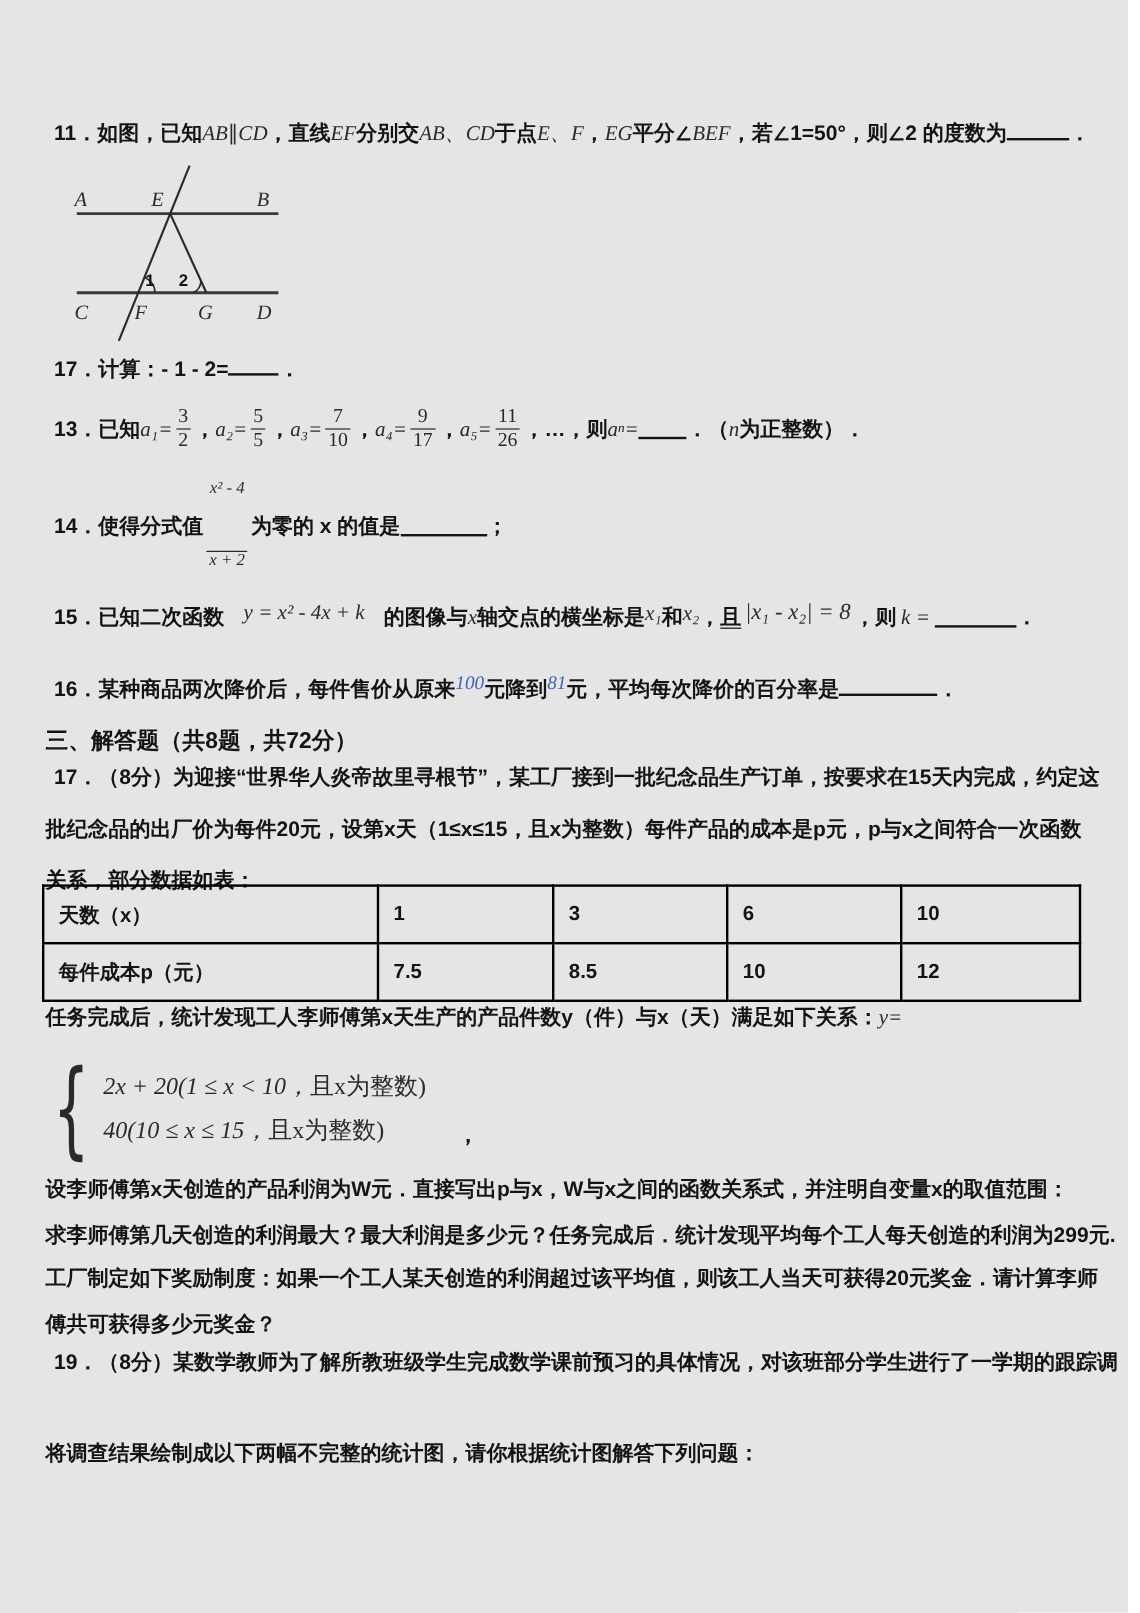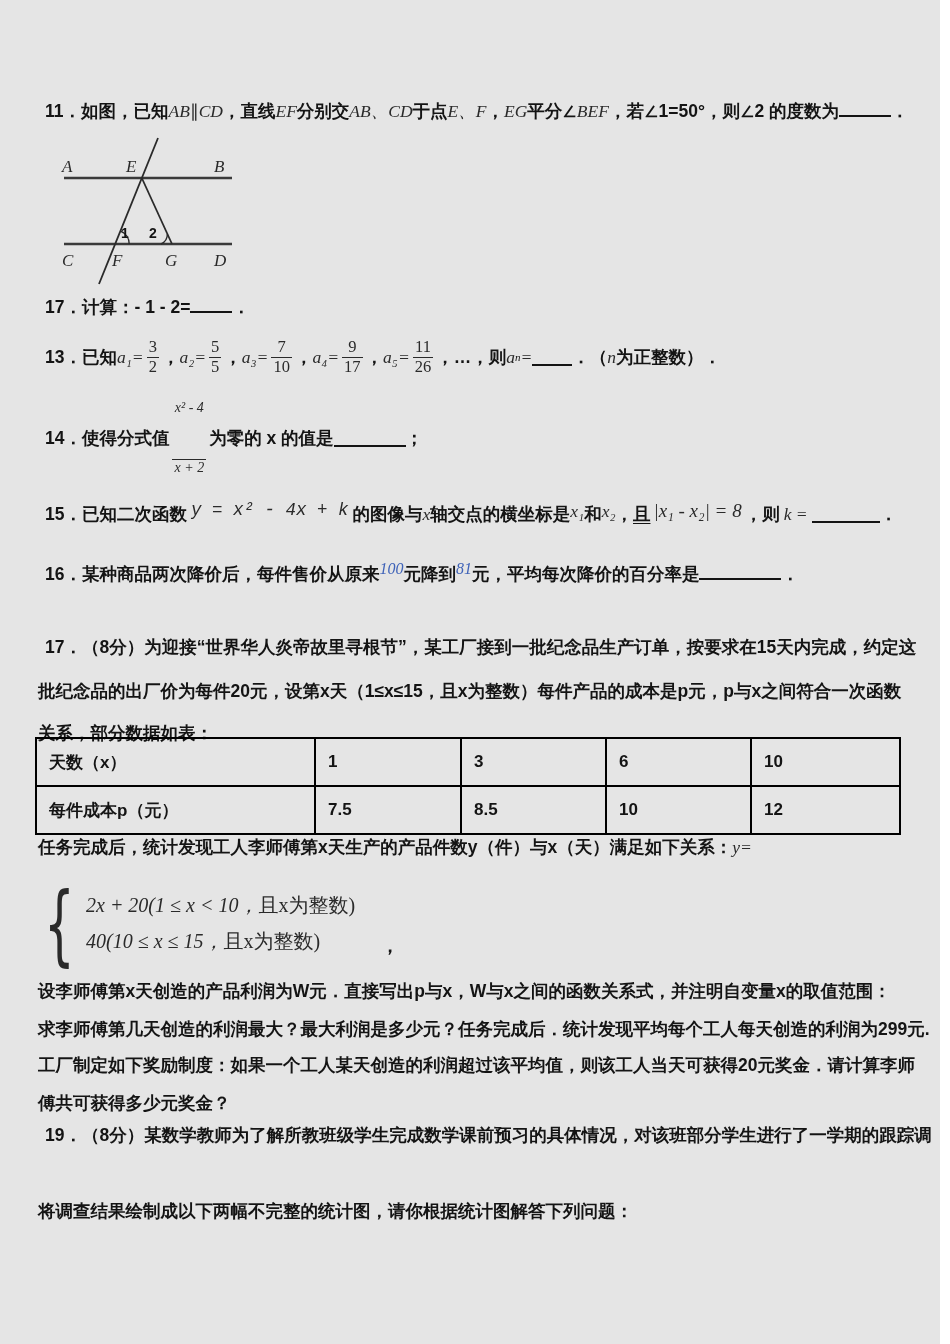--- a/index.html
+++ b/index.html
@@ -114,40 +114,41 @@
         <span class="num">x² - 4</span>
         <span class="den">x + 2</span>
       </span>
     <span>为零的 x 的值是</span>
     <span class="blank w72"></span>
     <span>；</span>
   </div>
 
   <div class="row flexrow" style="left:45px;top:494px;height:40px;">
     <span>15．已知二次函数</span>
-    <span class="math" style="position:relative;top:-4px;margin:0 4px;font-family:Liberation Mono, monospace;">y = x² - 4x + k</span>
+    <span class="math" style="position:relative;top:-4px;margin:0 16px;">y = x² - 4x + k</span>
     <span>的图像与</span>
     <span class="math">x</span>
     <span>轴交点的横坐标是</span>
     <span class="math" style="position:relative;top:-3px;">x₁</span>
     <span>和</span>
     <span class="math" style="position:relative;top:-3px;text-align:center;">x₂</span>
     <span>，</span>
     <span class="ul">且</span>
     <span class="math" style="font-size:19px;position:relative;top:-3px;margin:0 3px;">|x₁ - x₂| = 8</span>
     <span>，则</span>
     <span class="math" style="margin:0 4px;">k =</span>
     <span class="blank w68"></span>
     <span>．</span>
   </div>
 
   <div class="row" style="left:45px;top:563px;">
     <span>16．某种商品两次降价后，每件售价从原来</span><span class="annot" style="color:#3f63b8;">100</span><span>元降到</span><span class="annot" style="color:#3f63b8;">81</span><span>元，平均每次降价的百分率是</span><span class="blank w82"></span><span>．</span>
   </div>
 
+  <div class="row section-title" style="left:38px;top:606px;">三、解答题（共8题，共72分）</div>
 
   <div class="row" style="left:45px;top:636px;">17．（8分）为迎接“世界华人炎帝故里寻根节”，某工厂接到一批纪念品生产订单，按要求在15天内完成，约定这</div>
   <div class="row" style="left:38px;top:680px;">批纪念品的出厂价为每件20元，设第x天（1≤x≤15，且x为整数）每件产品的成本是p元，p与x之间符合一次函数</div>
   <div class="row" style="left:38px;top:722px;">关系，部分数据如表：</div>
 
   <table class="datatable">
     <colgroup>
       <col style="width:279px">
         <col style="width:146px">
         <col style="width:145px">

